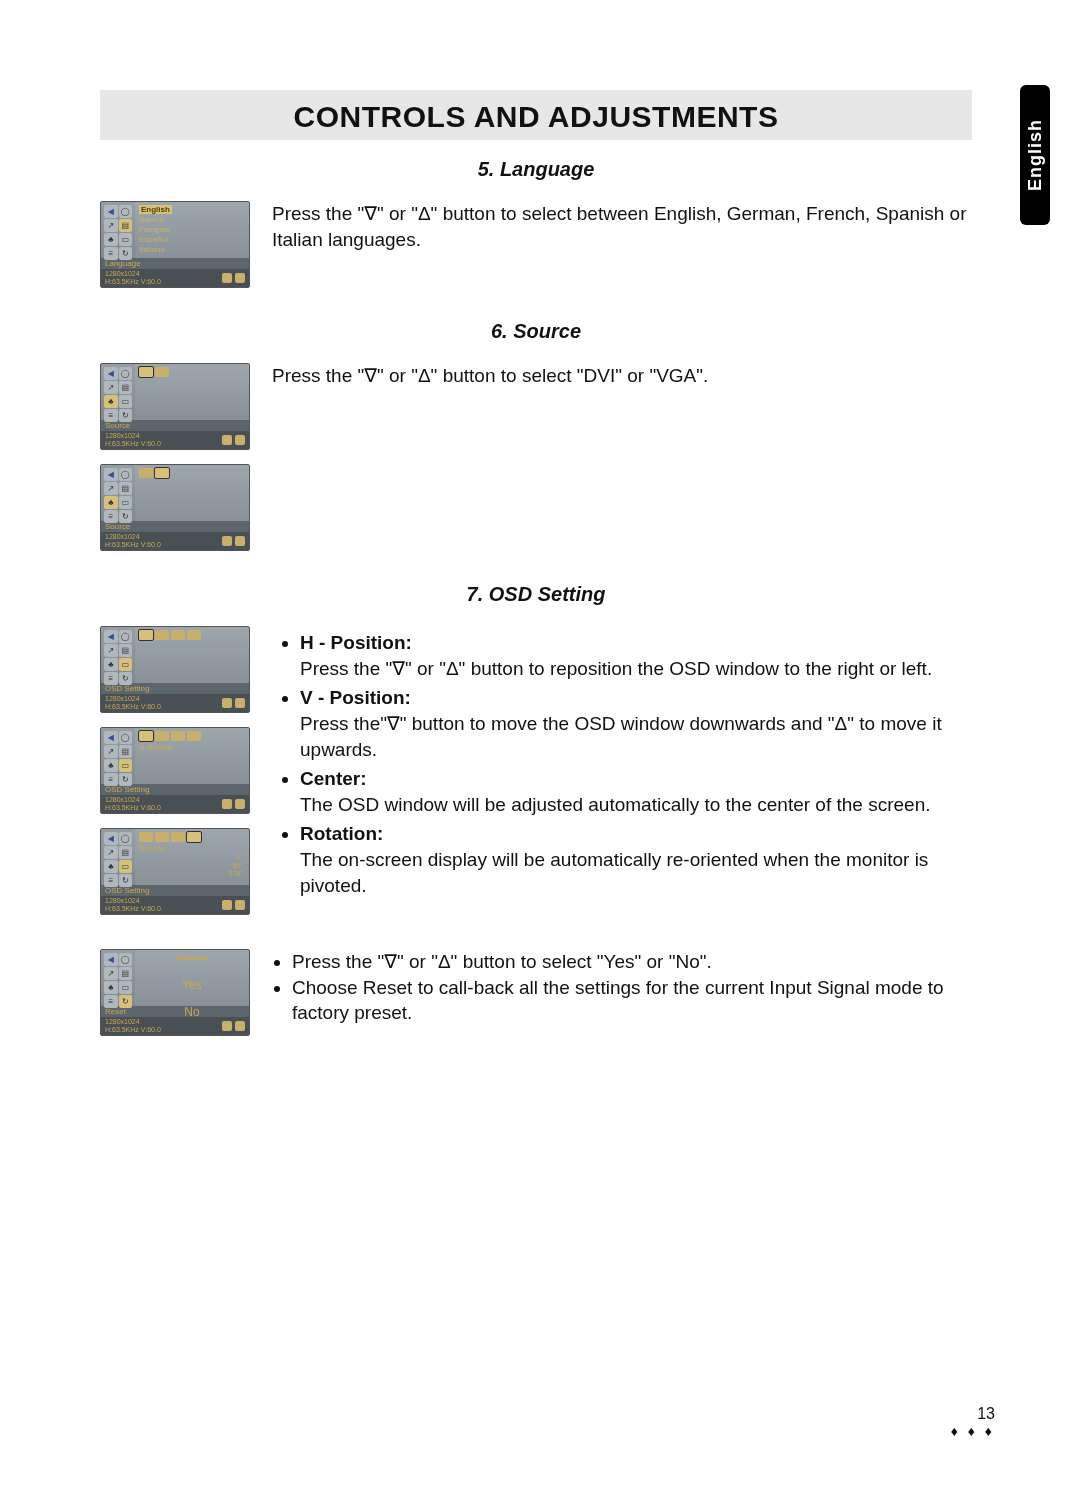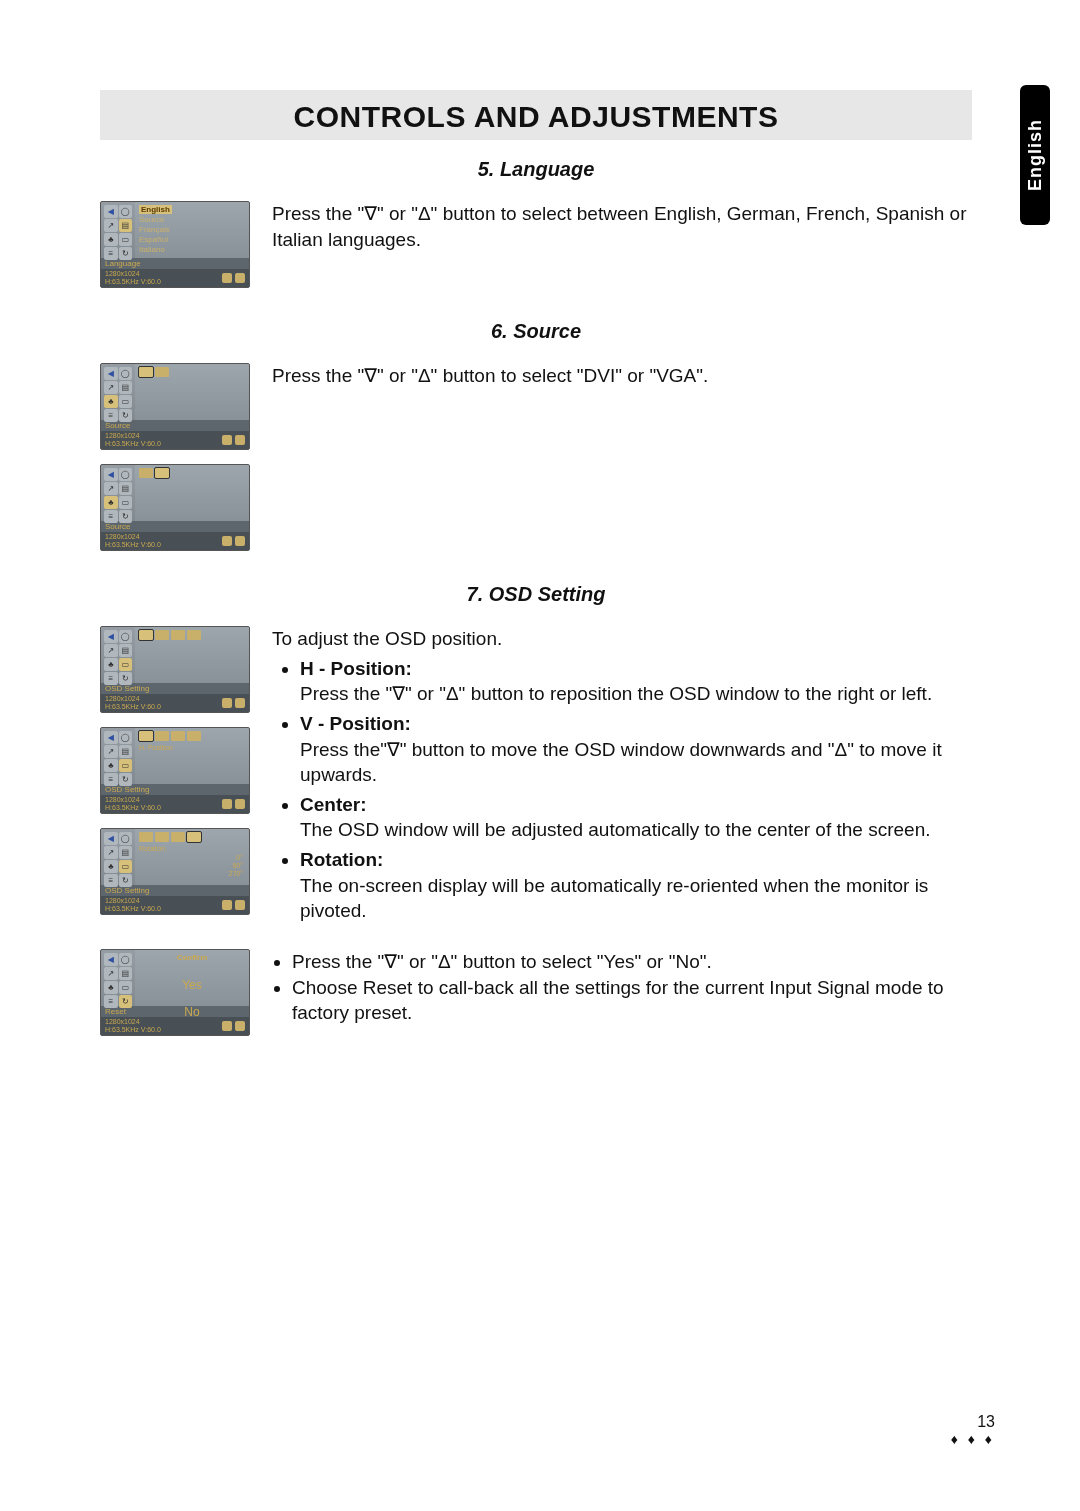--- a/index.html
+++ b/index.html
@@ -27,21 +27,21 @@
   .glyph { width:10px; height:10px; background:#c9b06a; border-radius:2px; }
   .chips { display:flex; gap:2px; margin-bottom:2px; }
   .chip { width:14px; height:10px; background:#c9b06a; border-radius:1px; }
   .chip.sel { outline:1px solid #333; }
   .sub-label { color:#caa94f; font-size:7px; margin-top:1px; }
   .rot-opts { text-align:right; color:#caa94f; font-size:7px; line-height:8px; padding-right:2px; }
   .bul { list-style: disc; padding-left: 28px; }
   .bul > li { margin: 4px 0; }
   .bul-label { font-weight: 700; }
   .flat-bul { list-style: disc; padding-left: 20px; }
-  .page-num { position:absolute; right:85px; bottom:64px; text-align:right; font-size:16px; }
+  .page-num { position:absolute; right:85px; bottom:72px; text-align:right; font-size:16px; }
   .diamonds { font-size:14px; letter-spacing:3px; }
   .conf-box { text-align:center; color:#caa94f; }
   .conf-box .hd { font-weight:700; }
   .conf-box .opt { margin-top:17px; font-size:12px; }
 </style>
 </head>
 <body>
 
 <div class="page">
   <div class="title-bar">CONTROLS AND ADJUSTMENTS</div>
@@ -261,21 +261,20 @@
               <div>H:63.5KHz V:60.0</div>
             </div>
           <div class="glyphs">
               <div class="glyph"></div>
               <div class="glyph"></div>
             </div>
         </div>
       </div>
     </div>
     <div class="right-col">
-      <div>To adjust the OSD position.</div>
       <ul class="bul">
         <li><span class="bul-label">H - Position:</span><br><span>Press the "∇" or "Δ" button to reposition the OSD window to the right or left.</span></li>
         <li><span class="bul-label">V - Position:</span><br><span>Press the"∇" button to move the OSD window downwards and "Δ" to move it upwards.</span></li>
         <li><span class="bul-label">Center:</span><br><span>The OSD window will be adjusted automatically to the center of the screen.</span></li>
         <li><span class="bul-label">Rotation:</span><br><span>The on-screen display will be automatically re-oriented when the monitor is pivoted.</span></li>
       </ul>
     </div>
   </div>
 
   <div class="section">
@@ -286,21 +285,21 @@
             <div class="aud">◀</div>
               <div>◯</div>
             <div>↗</div>
               <div>▤</div>
             <div>♣</div>
               <div>▭</div>
             <div>≡</div>
               <div class="hl">↻</div>
           </div>
           <div class="osd-content conf-box">
-            <div class="hd">Confirm</div>
+            <div class="hd">Spanish</div>
             <div class="opt">Yes</div>
             <div class="opt">No</div>
           </div>
         </div>
         <div class="osd-title-row">Reset</div>
         <div class="osd-footer">
           <div class="txt">
               <div>1280x1024</div>
               <div>H:63.5KHz V:60.0</div>
             </div>

